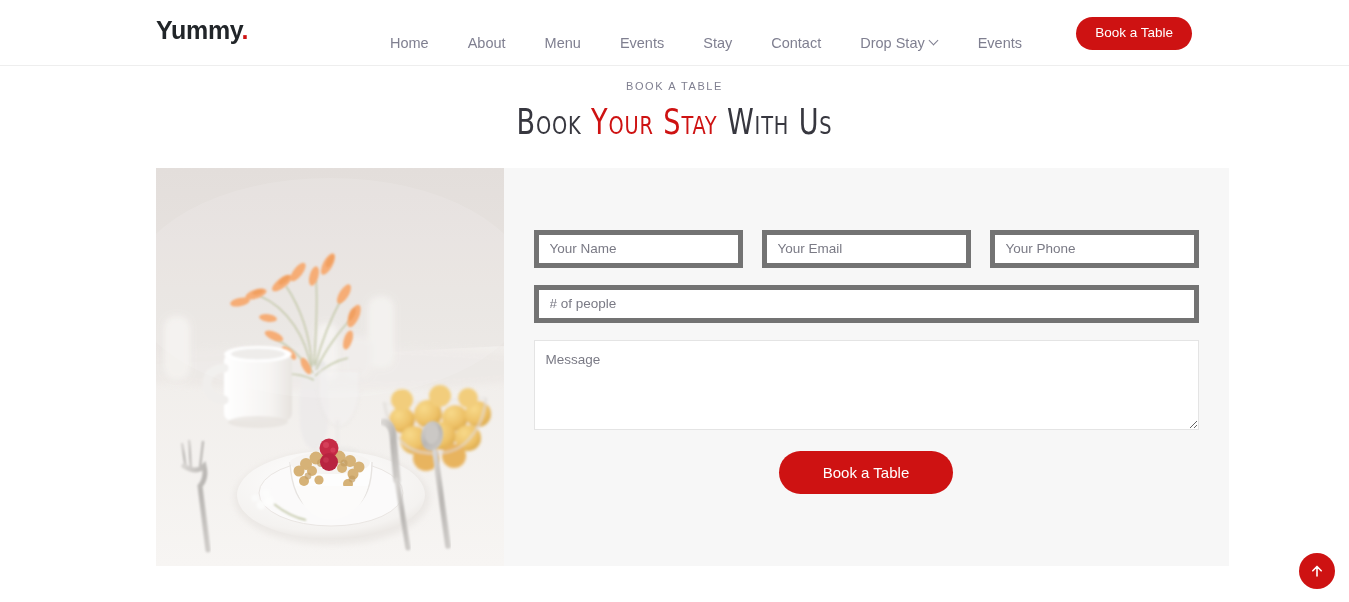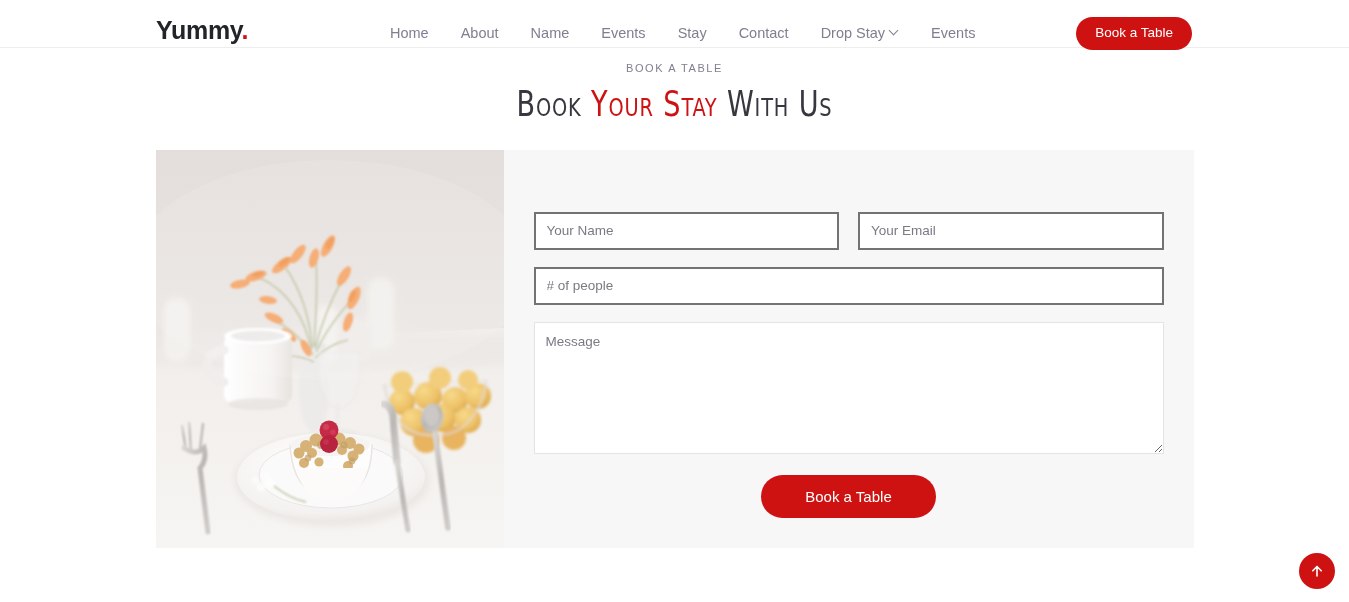--- a/index.html
+++ b/index.html
@@ -7,45 +7,45 @@
     margin: 0; padding: 0;
     width: 1349px; height: 602px;
     background: #ffffff;
     font-family: "Liberation Sans", sans-serif;
     overflow: hidden;
   }
 
   
   .site-header {
     position: relative;
-    height: 48px;
+    height: 66px;
     background: #ffffff;
     border-bottom: 1px solid #eeeeee;
     display: flex;
     align-items: center;
   }
   .logo {
     position: absolute;
     left: 156px;
     top: 18px;
     font-size: 25px;
     font-weight: bold;
     color: #212529;
     letter-spacing: -0.3px;
     line-height: 1;
   }
   .logo-dot { color: #ce1212; }
 
   .main-nav {
     position: absolute;
     left: 390px;
-    top: 24px;
+    top: 34px;
     display: flex;
     align-items: flex-end;
-    gap: 0px;
+    gap: 7px;
   }
   .nav-item {
     font-size: 14.5px;
     color: #7f7f90;
     padding: 0 16px;
     white-space: nowrap;
     display: flex;
     align-items: center;
     gap: 5px;
     line-height: 18px;
@@ -134,34 +134,34 @@
   }
 
   .form-row {
     display: flex;
     gap: 19px;
     margin-bottom: 17px;
   }
   .field {
     flex: 1;
     height: 38px;
-    border: 2px solid #737373;
+    border: 5px solid #737373;
     background: #ffffff;
     padding: 0 11px;
     font-size: 13.5px;
     color: #0c4a6e;
     font-family: "Liberation Sans", sans-serif;
     border-radius: 0;
     outline: none;
   }
   .field::placeholder { color: #7a7a85; opacity: 1; }
 
   .msg-field {
     width: 100%;
-    height: 132px;
+    height: 90px;
     border: 1px solid #e4e4e4;
     background: #ffffff;
     padding: 11px 11px;
     font-size: 13.5px;
     color: #212529;
     font-family: "Liberation Sans", sans-serif;
     resize: vertical;
     outline: none;
     display: block;
   }
@@ -208,21 +208,21 @@
   </div>
 
   <nav class="main-nav">
     <a class="nav-item">
       <span>Home</span>
     </a>
     <a class="nav-item">
       <span>About</span>
     </a>
     <a class="nav-item">
-      <span>Name</span>
+      <span>Menu</span>
     </a>
     <a class="nav-item">
       <span>Events</span>
     </a>
     <a class="nav-item">
       <span>Stay</span>
     </a>
     <a class="nav-item">
       <span>Contact</span>
     </a>
@@ -446,20 +446,21 @@
       </g>
 
       <ellipse cx="174" cy="120" rx="200" ry="110" fill="#ffffff" opacity="0.12"></ellipse>
     </svg>
   </div>
 
   <div class="form-col">
     <div class="form-row">
       <input class="field" type="text" placeholder="Your Name" style="">
       <input class="field" type="text" placeholder="Your Email" style="">
+      <input class="field" type="text" placeholder="Your Phone" style="">
     </div>
     <div class="form-row">
       <input class="field" type="text" placeholder="# of people" style="">
     </div>
     <textarea class="msg-field" placeholder="Message" style=""></textarea>
     <div class="submit-row">
       <button class="submit-btn">Book a Table</button>
     </div>
   </div>
 </div>

